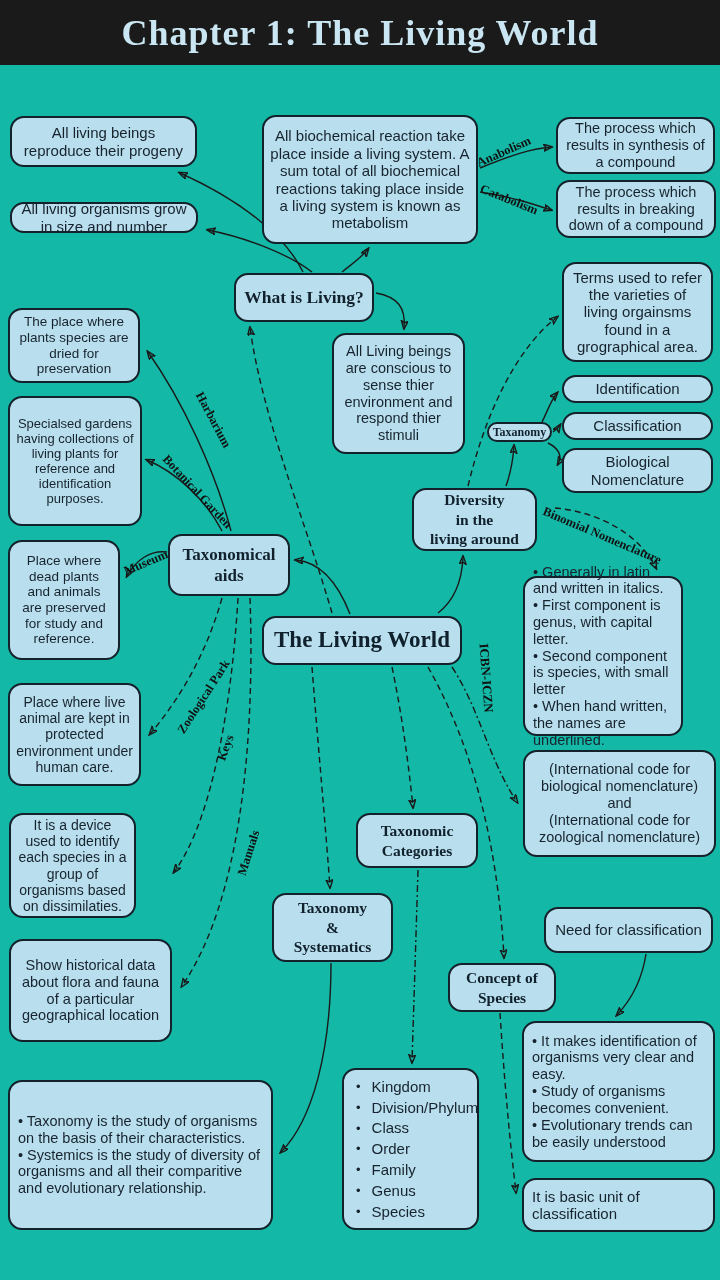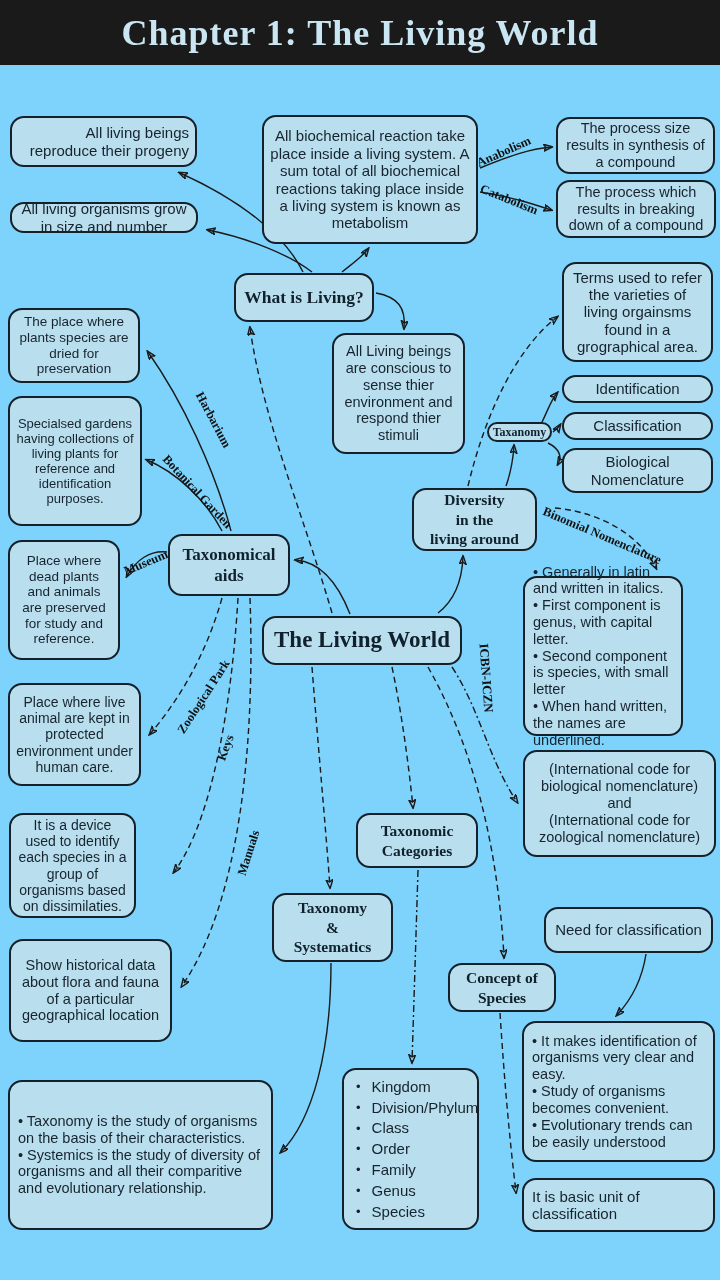--- a/index.html
+++ b/index.html
@@ -1,16 +1,16 @@
 <!DOCTYPE html>
 <html><head>
 <meta charset="utf-8">
 <style>
   html,body{margin:0;padding:0;background:#888;}
-  #stage{position:relative;width:720px;height:1280px;background:#7dd3fc;margin:0 auto;overflow:hidden;
+  #stage{position:relative;width:720px;height:1280px;background:#14b8a6;margin:0 auto;overflow:hidden;
          font-family:"Liberation Sans",sans-serif;}
   #topbar{position:absolute;left:0;top:0;width:720px;height:65px;background:#1a1a1a;
           display:flex;align-items:center;justify-content:center;}
   #topbar h1{margin:0;font-family:"Liberation Serif",serif;font-weight:700;font-size:36px;
              color:#c9e6f2;letter-spacing:1px;}
   #edges{position:absolute;left:0;top:0;width:720px;height:1280px;pointer-events:none;}
   #edges path{fill:none;stroke:#1a1a1a;stroke-width:1.4px;}
   .node{position:absolute;box-sizing:border-box;background:#b9dfee;border:2.5px solid #14202a;
         border-radius:14px;display:flex;align-items:center;justify-content:center;
         color:#17232e;font-size:14.5px;line-height:1.16;text-align:center;
@@ -61,24 +61,24 @@
         <path d="M 250,598 C 255,740 241,900 182,986" stroke-dasharray="6 4" marker-end="url(#arrow)"></path>
         <path d="M 392,667 C 402,715 408,760 413,807" stroke-dasharray="6 4" marker-end="url(#arrow)"></path>
         <path d="M 312,667 C 318,745 325,820 330,887" stroke-dasharray="6 4" marker-end="url(#arrow)"></path>
         <path d="M 428,667 C 475,750 498,850 504,957" stroke-dasharray="6 4" marker-end="url(#arrow)"></path>
         <path d="M 418,870 C 416,935 414,1000 412,1062" stroke-dasharray="7 3 2 3" marker-end="url(#arrow)"></path>
         <path d="M 331,963 C 331,1050 313,1120 281,1152" marker-end="url(#arrow)"></path>
         <path d="M 646,954 C 642,980 631,1000 617,1015" marker-end="url(#arrow)"></path>
         <path d="M 500,1013 C 504,1075 509,1135 516,1192" stroke-dasharray="6 4" marker-end="url(#arrow)"></path>
       </g>
   </svg>
-<div class="node" style="left: 10px; top: 116px; width: 187px; height: 51px; font-size: 15px; text-align: right;">All living beings reproduce their progeny</div>
+<div class="node" style="left: 10px; top: 116px; width: 187px; height: 51px; font-size: 15px;">All living beings reproduce their progeny</div>
     <div class="node" style="left: 10px; top: 202px; width: 188px; height: 31px; font-size: 15px;">All living organisms grow in size and number</div>
     <div class="node" style="left: 262px; top: 115px; width: 216px; height: 129px; font-size: 15px;">All biochemical reaction take place inside a living system. A sum total of all biochemical reactions taking place inside a living system is known as metabolism</div>
-    <div class="node" style="left: 556px; top: 117px; width: 159px; height: 57px; font-size: 14.5px;">The process size results in synthesis of a compound</div>
+    <div class="node" style="left: 556px; top: 117px; width: 159px; height: 57px; font-size: 14.5px;">The process which results in synthesis of a compound</div>
     <div class="node" style="left: 556px; top: 180px; width: 160px; height: 58px; font-size: 14.5px;">The process which results in breaking down of a compound</div>
     <div class="node n-serif" style="left: 234px; top: 273px; width: 140px; height: 49px; font-size: 17.5px;">What is Living?</div>
     <div class="node" style="left: 332px; top: 333px; width: 133px; height: 121px; font-size: 14.5px;">All Living beings are conscious  to sense thier environment and respond thier stimuli</div>
     <div class="node" style="left: 562px; top: 262px; width: 151px; height: 100px; font-size: 15px;">Terms used to refer the varieties of living orgainsms found in a grographical area.</div>
     <div class="node" style="left: 562px; top: 375px; width: 151px; height: 28px; font-size: 15px;">Identification</div>
     <div class="node" style="left: 562px; top: 412px; width: 151px; height: 28px; font-size: 15px;">Classification</div>
     <div class="node" style="left: 562px; top: 448px; width: 151px; height: 45px; font-size: 15px;">Biological Nomenclature</div>
     <div class="node n-serif" style="left: 487px; top: 422px; width: 65px; height: 20px; font-size: 12px;">Taxanomy</div>
     <div class="node" style="left: 8px; top: 308px; width: 132px; height: 75px; font-size: 13.5px;">The place where plants species are dried for preservation</div>
     <div class="node" style="left: 8px; top: 396px; width: 134px; height: 130px; font-size: 13px;">Specialsed gardens having collections of living plants for reference and identification purposes.</div>

